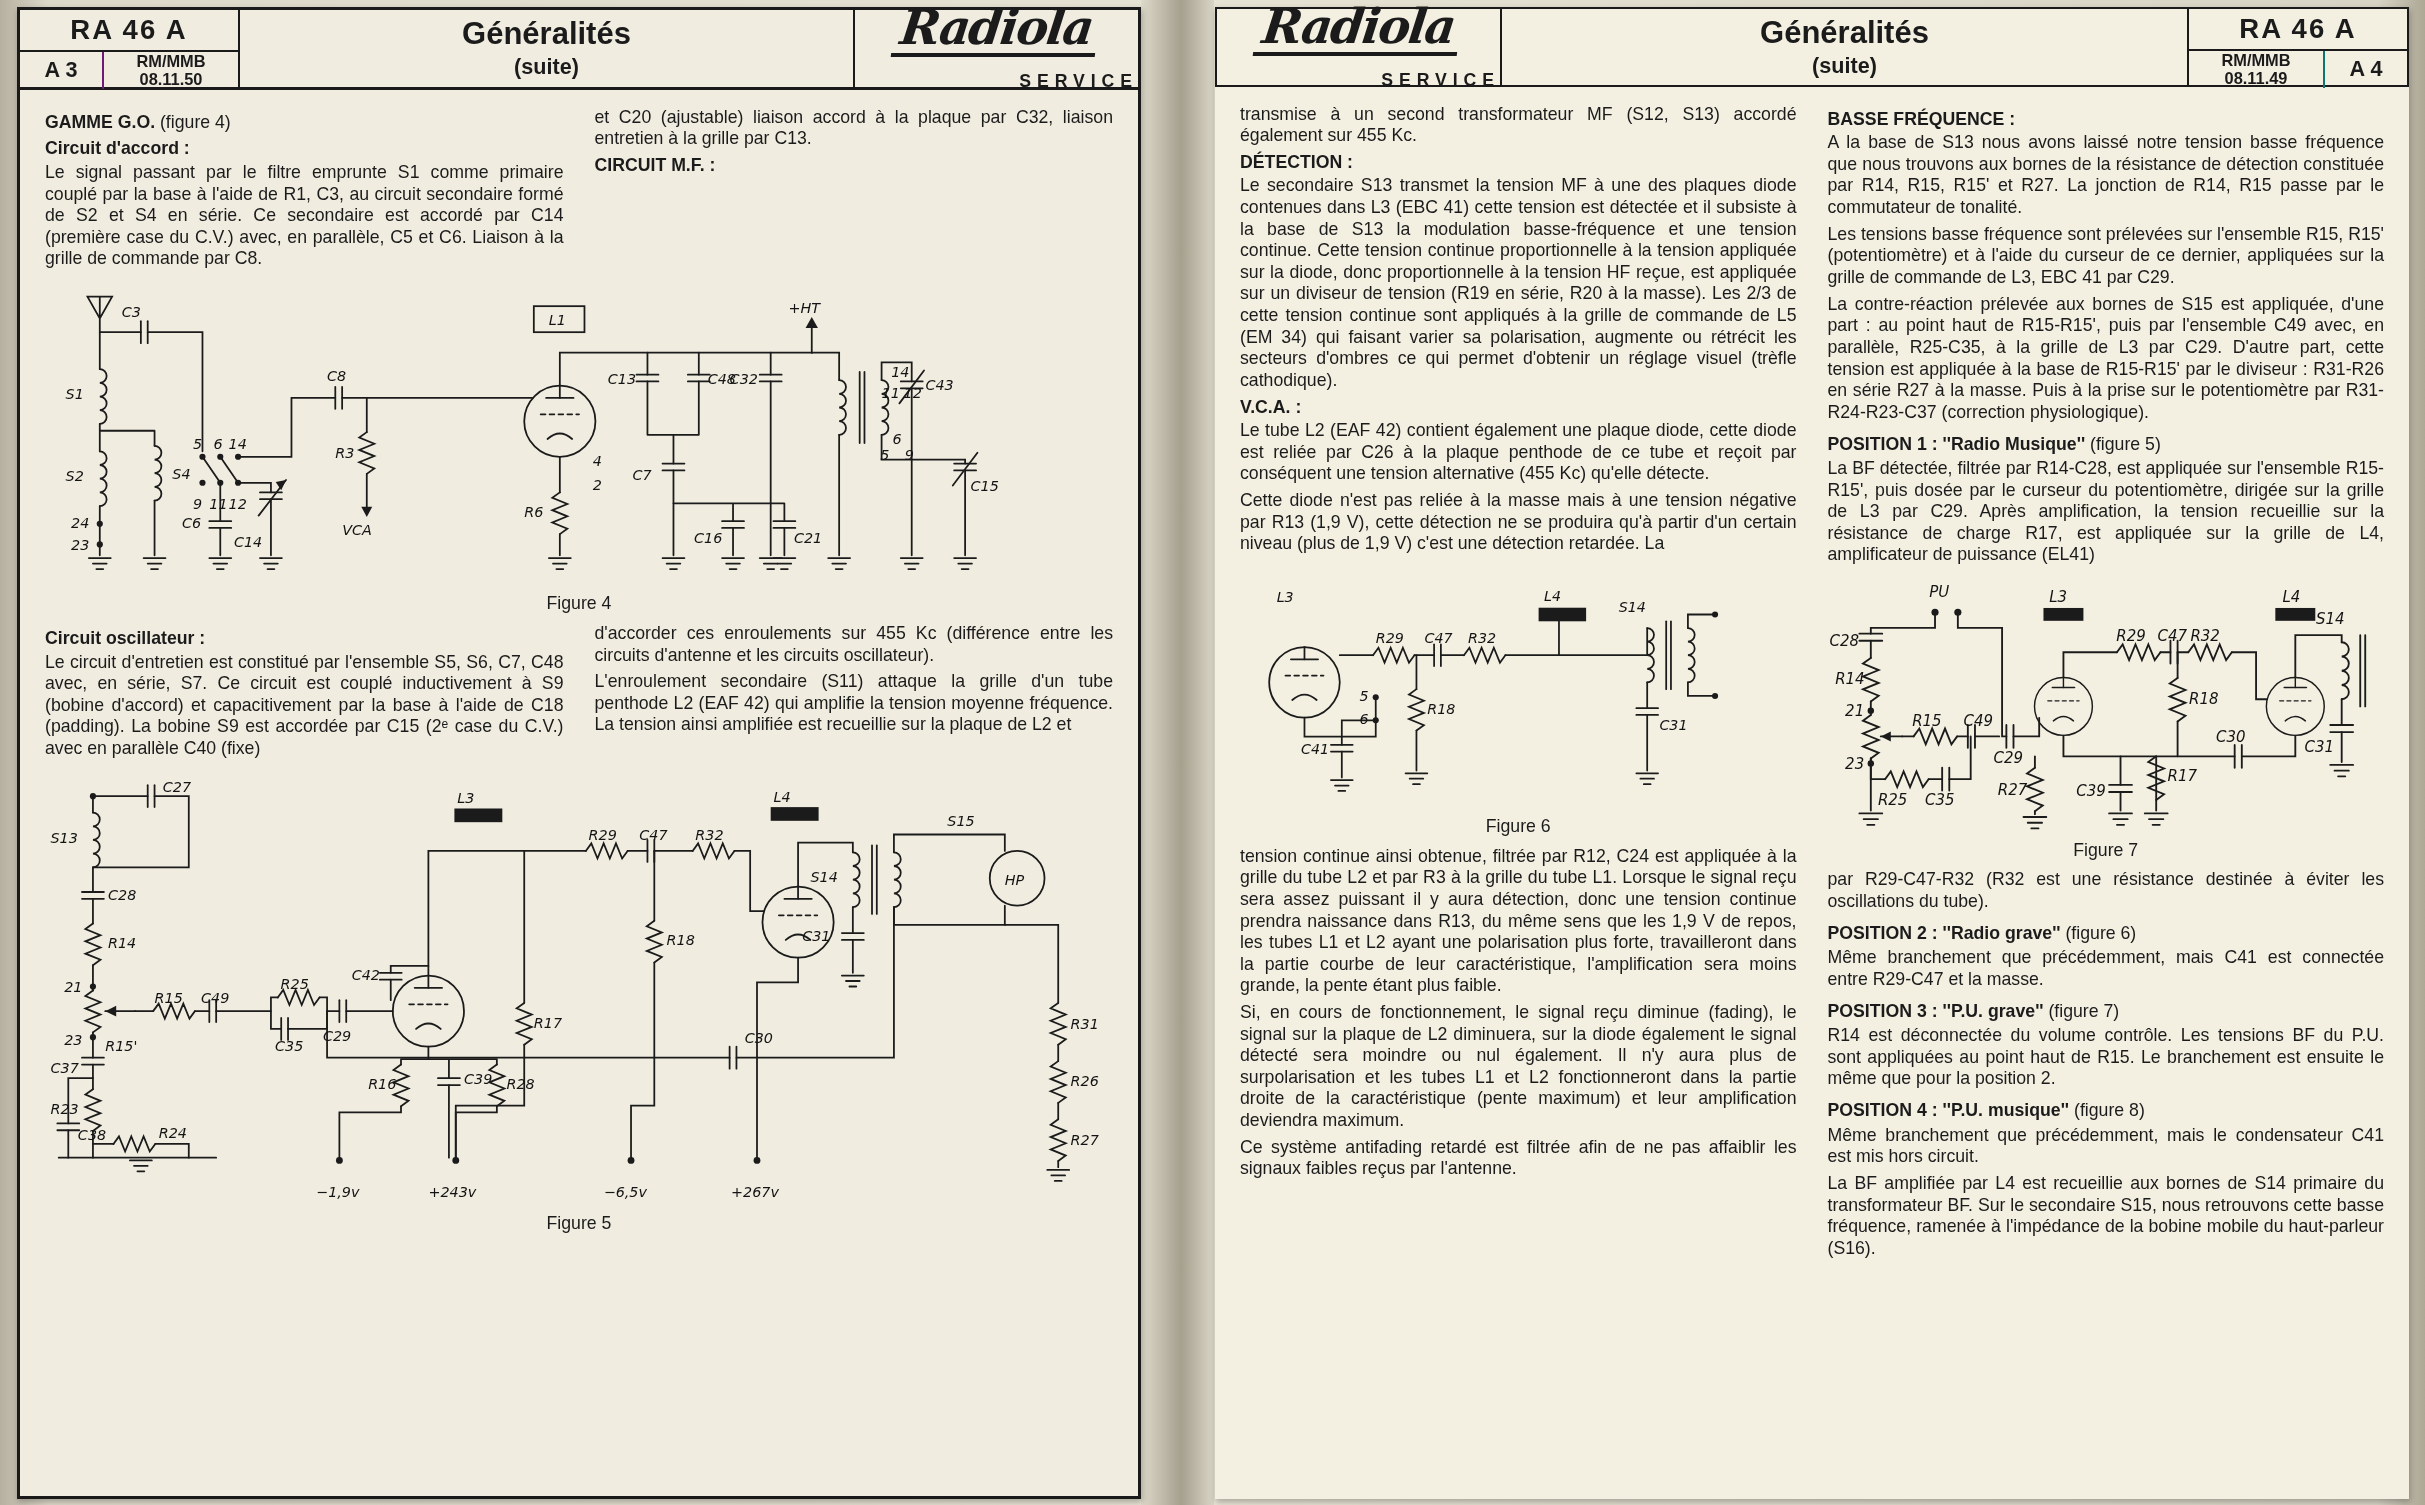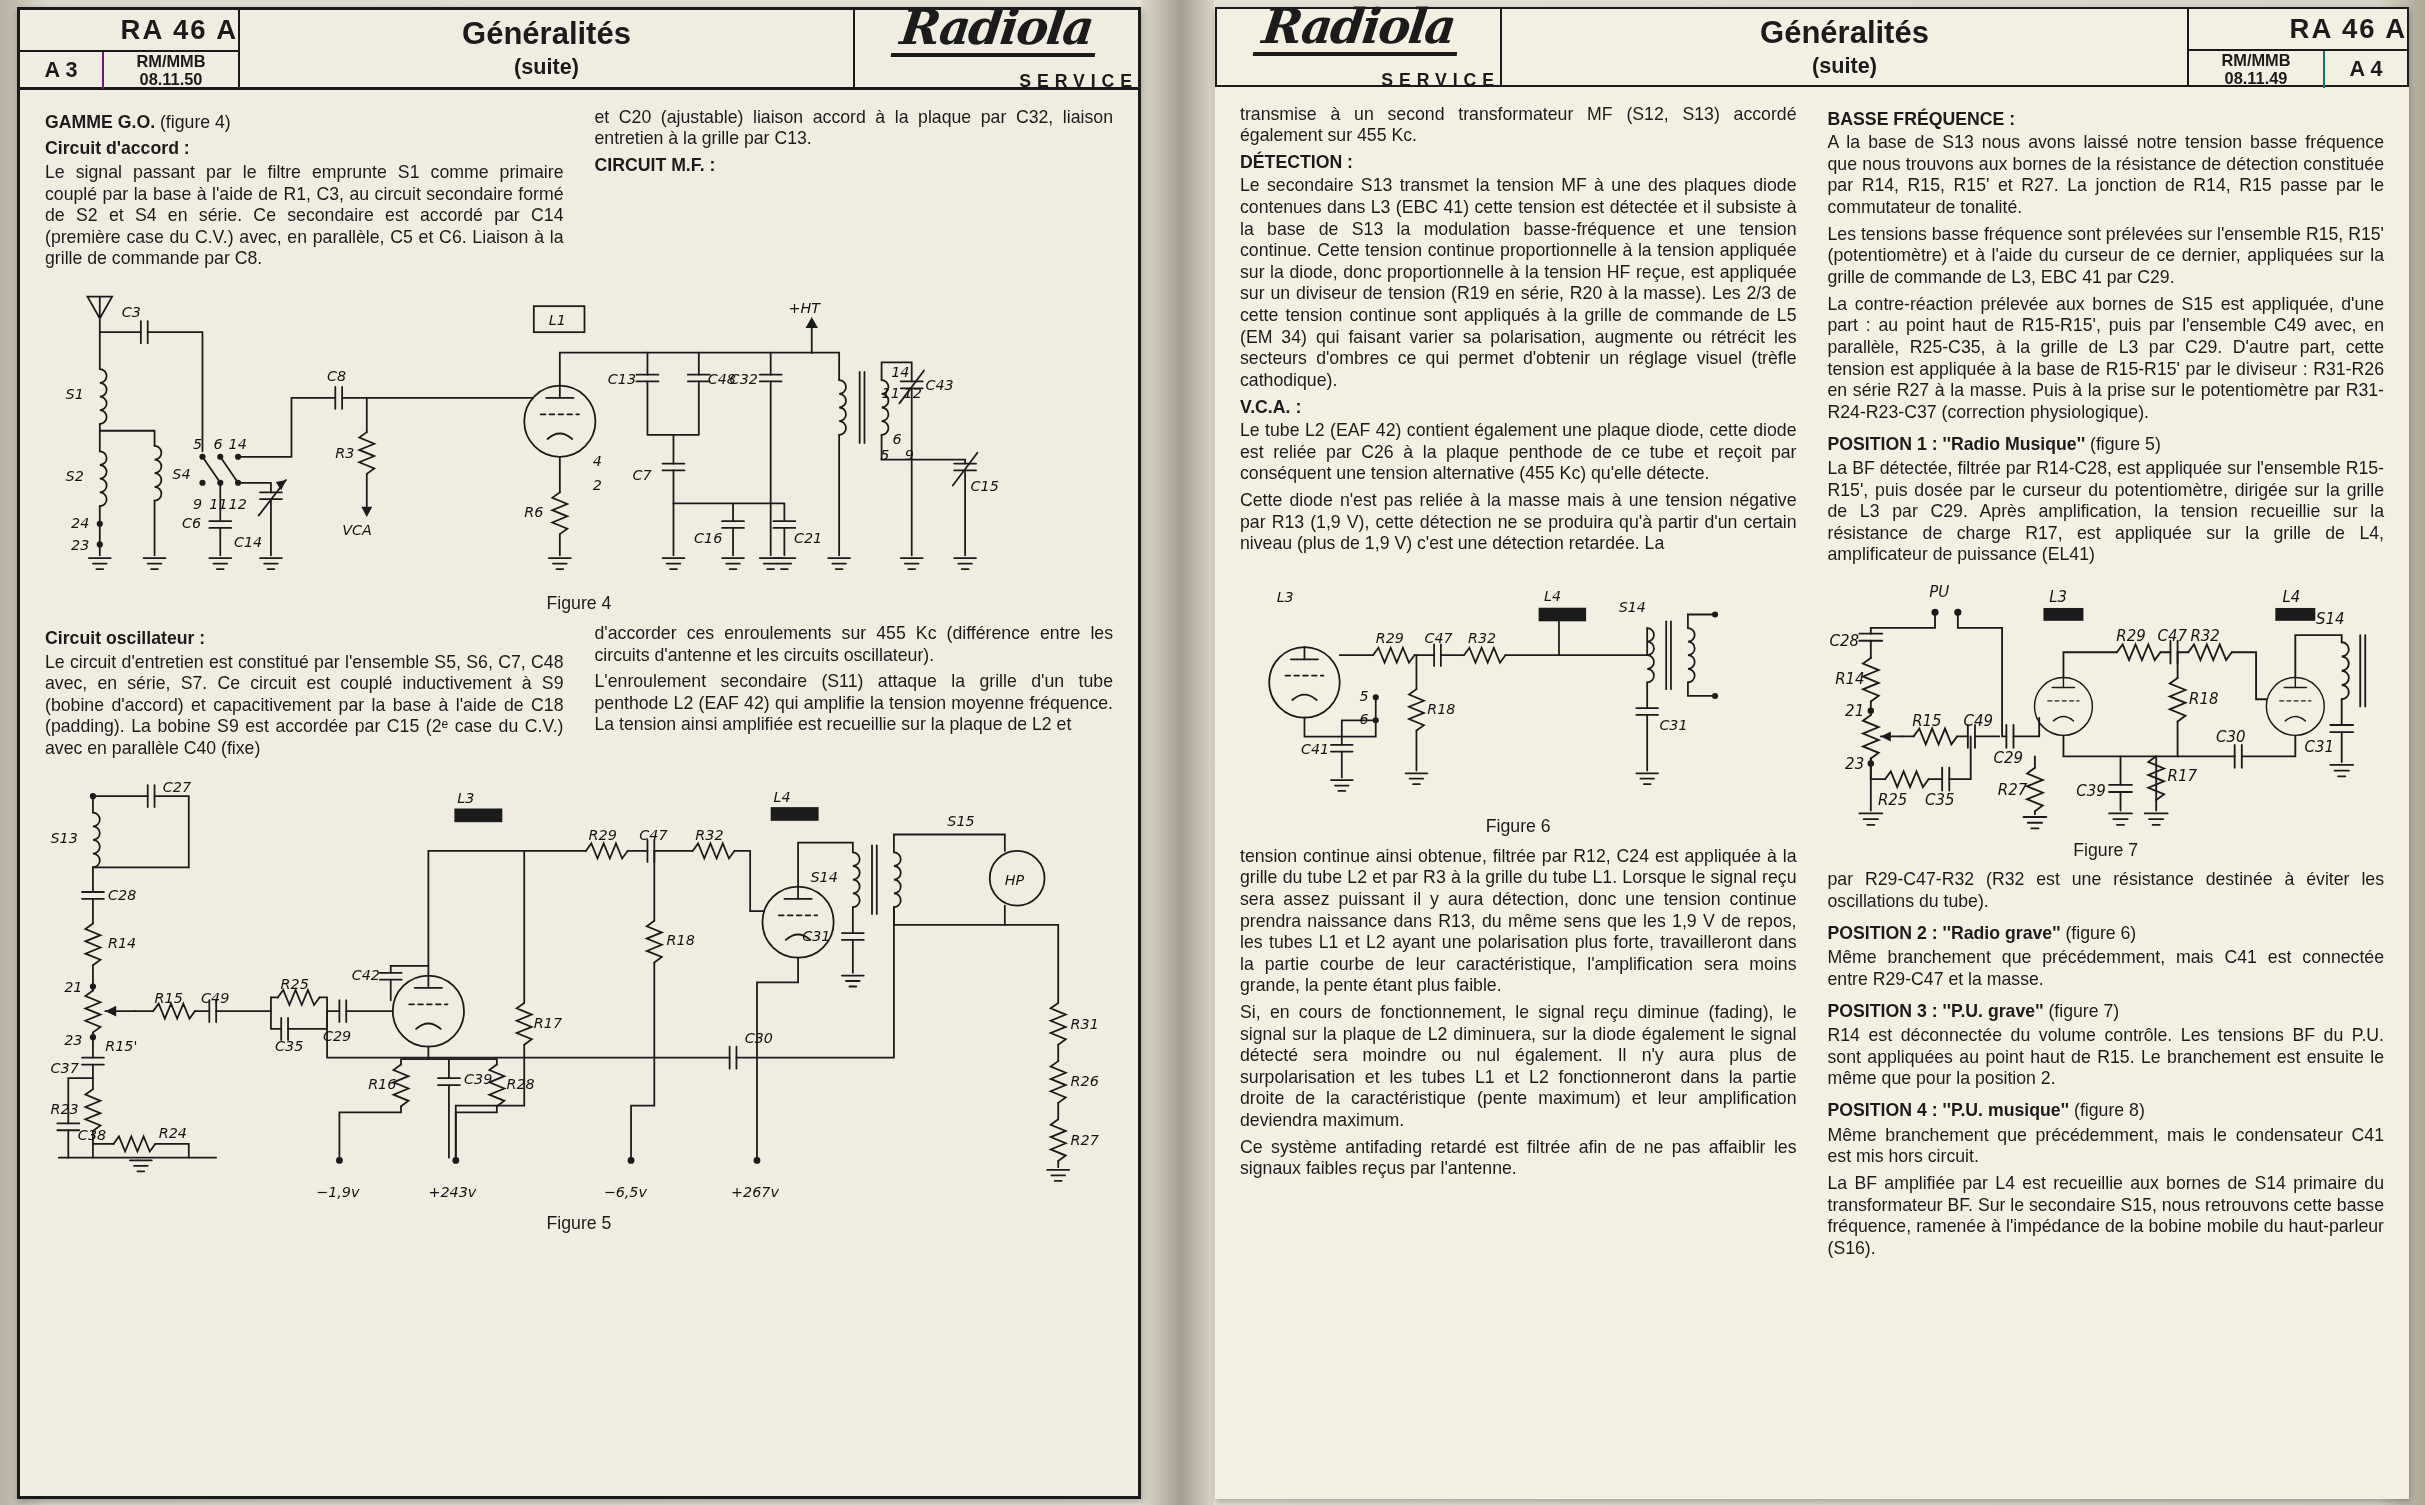--- a/index.html
+++ b/index.html
@@ -14,21 +14,21 @@
   .page-right{left:1215px;width:1194px;background:#f3f0e2;}
 
   
   .phead{display:flex;align-items:stretch;height:80px;box-sizing:border-box;
     border-bottom:3.3px solid #1a1a1a;}
   .page-right .phead{border:2.6px solid #1a1a1a;}
   .hc{box-sizing:border-box;}
   .hc-model{width:220px;display:flex;flex-direction:column;padding:0;}
   .page-left .hc-model{border-right:2.6px solid #1a1a1a;}
   .page-right .hc-model{border-left:2.6px solid #1a1a1a;}
-  .model{font-weight:bold;font-size:27.5px;letter-spacing:2px;text-align:right;
+  .model{font-weight:bold;font-size:27.5px;letter-spacing:2px;text-align:center;
     padding:3.9px 0 2.6px;border-bottom:2px solid #1a1a1a;}
   .msub{display:flex;flex:1;}
   .ref{width:84px;display:flex;align-items:center;justify-content:center;
     font-weight:bold;font-size:21.6px;box-sizing:border-box;}
   .page-left .ref{border-right:2px solid #701a75;}
   .page-right .ref{border-left:2px solid #0f766e;}
   .dept{flex:1;display:flex;flex-direction:column;align-items:center;justify-content:center;
     font-weight:bold;font-size:16.4px;line-height:1.15;text-align:center;}
   .hc-title{flex:1;display:flex;flex-direction:column;align-items:center;justify-content:center;}
   .title{font-weight:bold;font-size:31px;}

